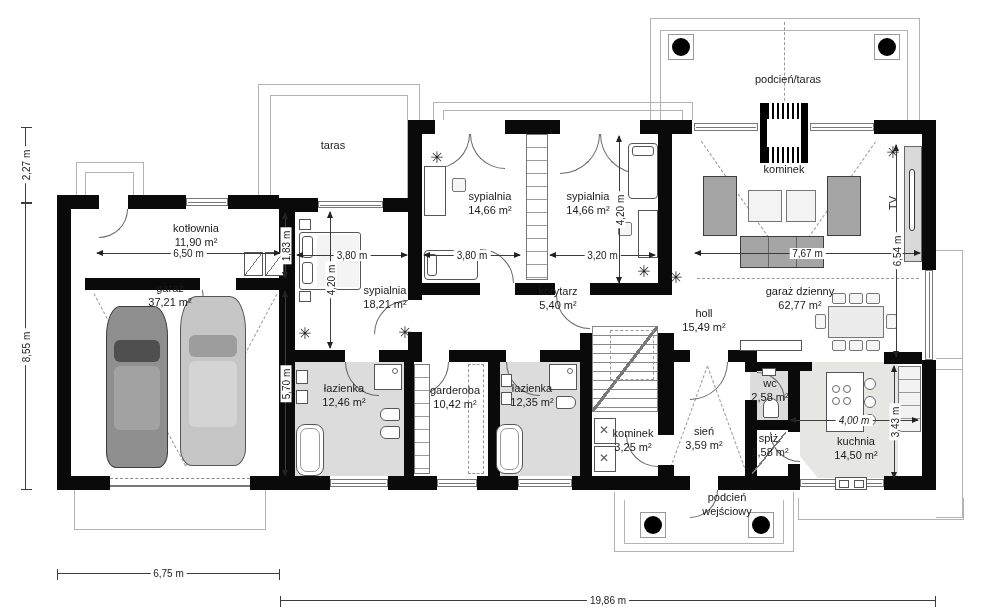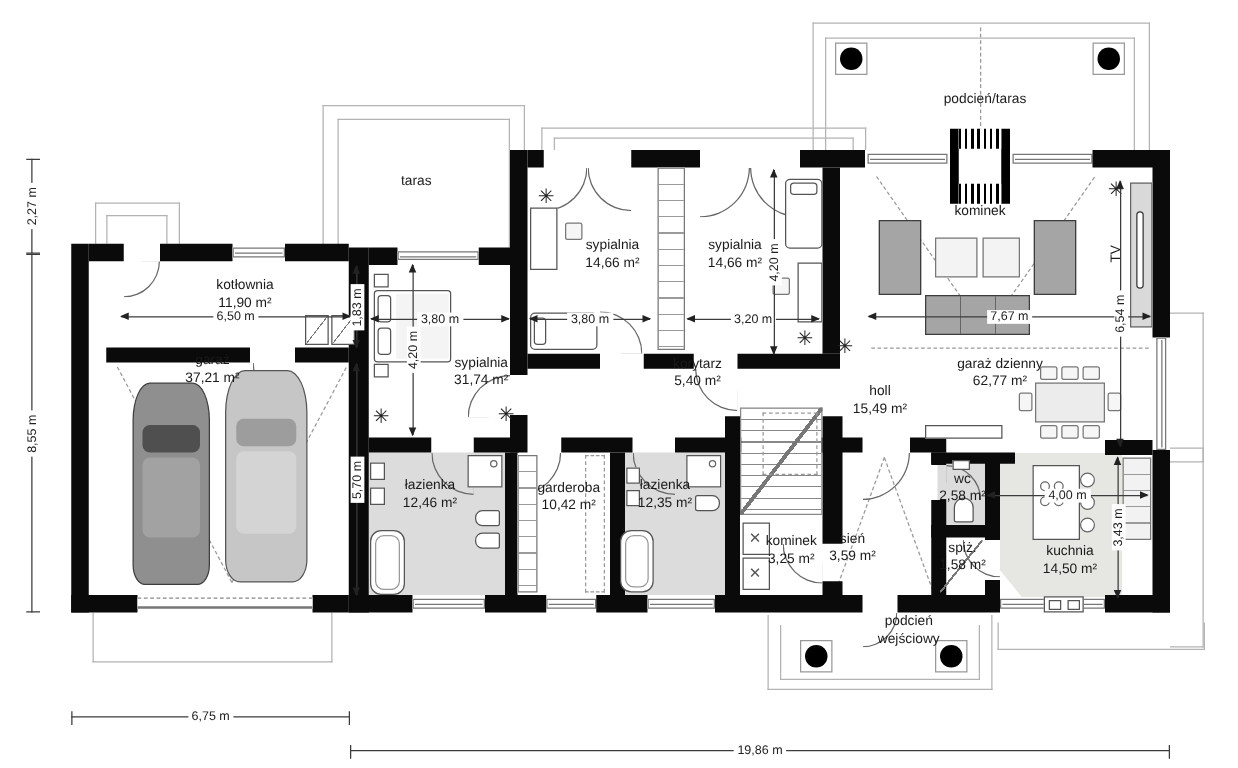--- a/index.html
+++ b/index.html
@@ -310,21 +310,21 @@
   </div>
   <div class="rl" style="left:170px;top:296px;">
     <span>garaż</span>
     <span>37,21 m²</span>
   </div>
   <div class="rl" style="left:333px;top:146px;">
     <span>taras</span>
   </div>
   <div class="rl" style="left:385px;top:298px;">
     <span>sypialnia</span>
-    <span>31,74 m²</span>
+    <span>18,21 m²</span>
   </div>
   <div class="rl" style="left:490px;top:204px;">
     <span>sypialnia</span>
     <span>14,66 m²</span>
   </div>
   <div class="rl" style="left:588px;top:204px;">
     <span>sypialnia</span>
     <span>14,66 m²</span>
   </div>
   <div class="rl" style="left:558px;top:299px;">
@@ -340,21 +340,21 @@
     <span>10,42 m²</span>
   </div>
   <div class="rl" style="left:532px;top:396px;">
     <span>łazienka</span>
     <span>12,35 m²</span>
   </div>
   <div class="rl" style="left:633px;top:441px;">
     <span>kominek</span>
     <span>3,25 m²</span>
   </div>
-  <div class="rl" style="left:682px;top:439px;">
+  <div class="rl" style="left:704px;top:439px;">
     <span>sień</span>
     <span>3,59 m²</span>
   </div>
   <div class="rl" style="left:770px;top:391px;">
     <span>wc</span>
     <span>2,58 m²</span>
   </div>
   <div class="rl" style="left:770px;top:446px;">
     <span>spiż.</span>
     <span>1,58 m²</span>
@@ -407,21 +407,21 @@
     </div>
   <div class="dimv ar" style="left:619px;top:136px;height:147px;">
     <span class="t">4,20 m</span>
     </div>
   <div class="dimh ar" style="left:695px;top:253px;width:225px;">
     <span class="t">7,67 m</span>
     </div>
   <div class="dimv ar" style="left:896px;top:145px;height:212px;">
     <span class="t">6,54 m</span>
     </div>
-  <div class="dimh ar" style="left:790px;top:396px;width:128px;">
+  <div class="dimh ar" style="left:790px;top:420px;width:128px;font-style:italic;">
     <span class="t">4,00 m</span>
     </div>
   <div class="dimv ar" style="left:894px;top:366px;height:112px;">
     <span class="t">3,43 m</span>
     </div>
 
   <div class="dimh tk" style="left:57px;top:573px;width:223px;">
     <span class="t">6,75 m</span>
     </div>
   <div class="dimh tk" style="left:280px;top:600px;width:656px;">

